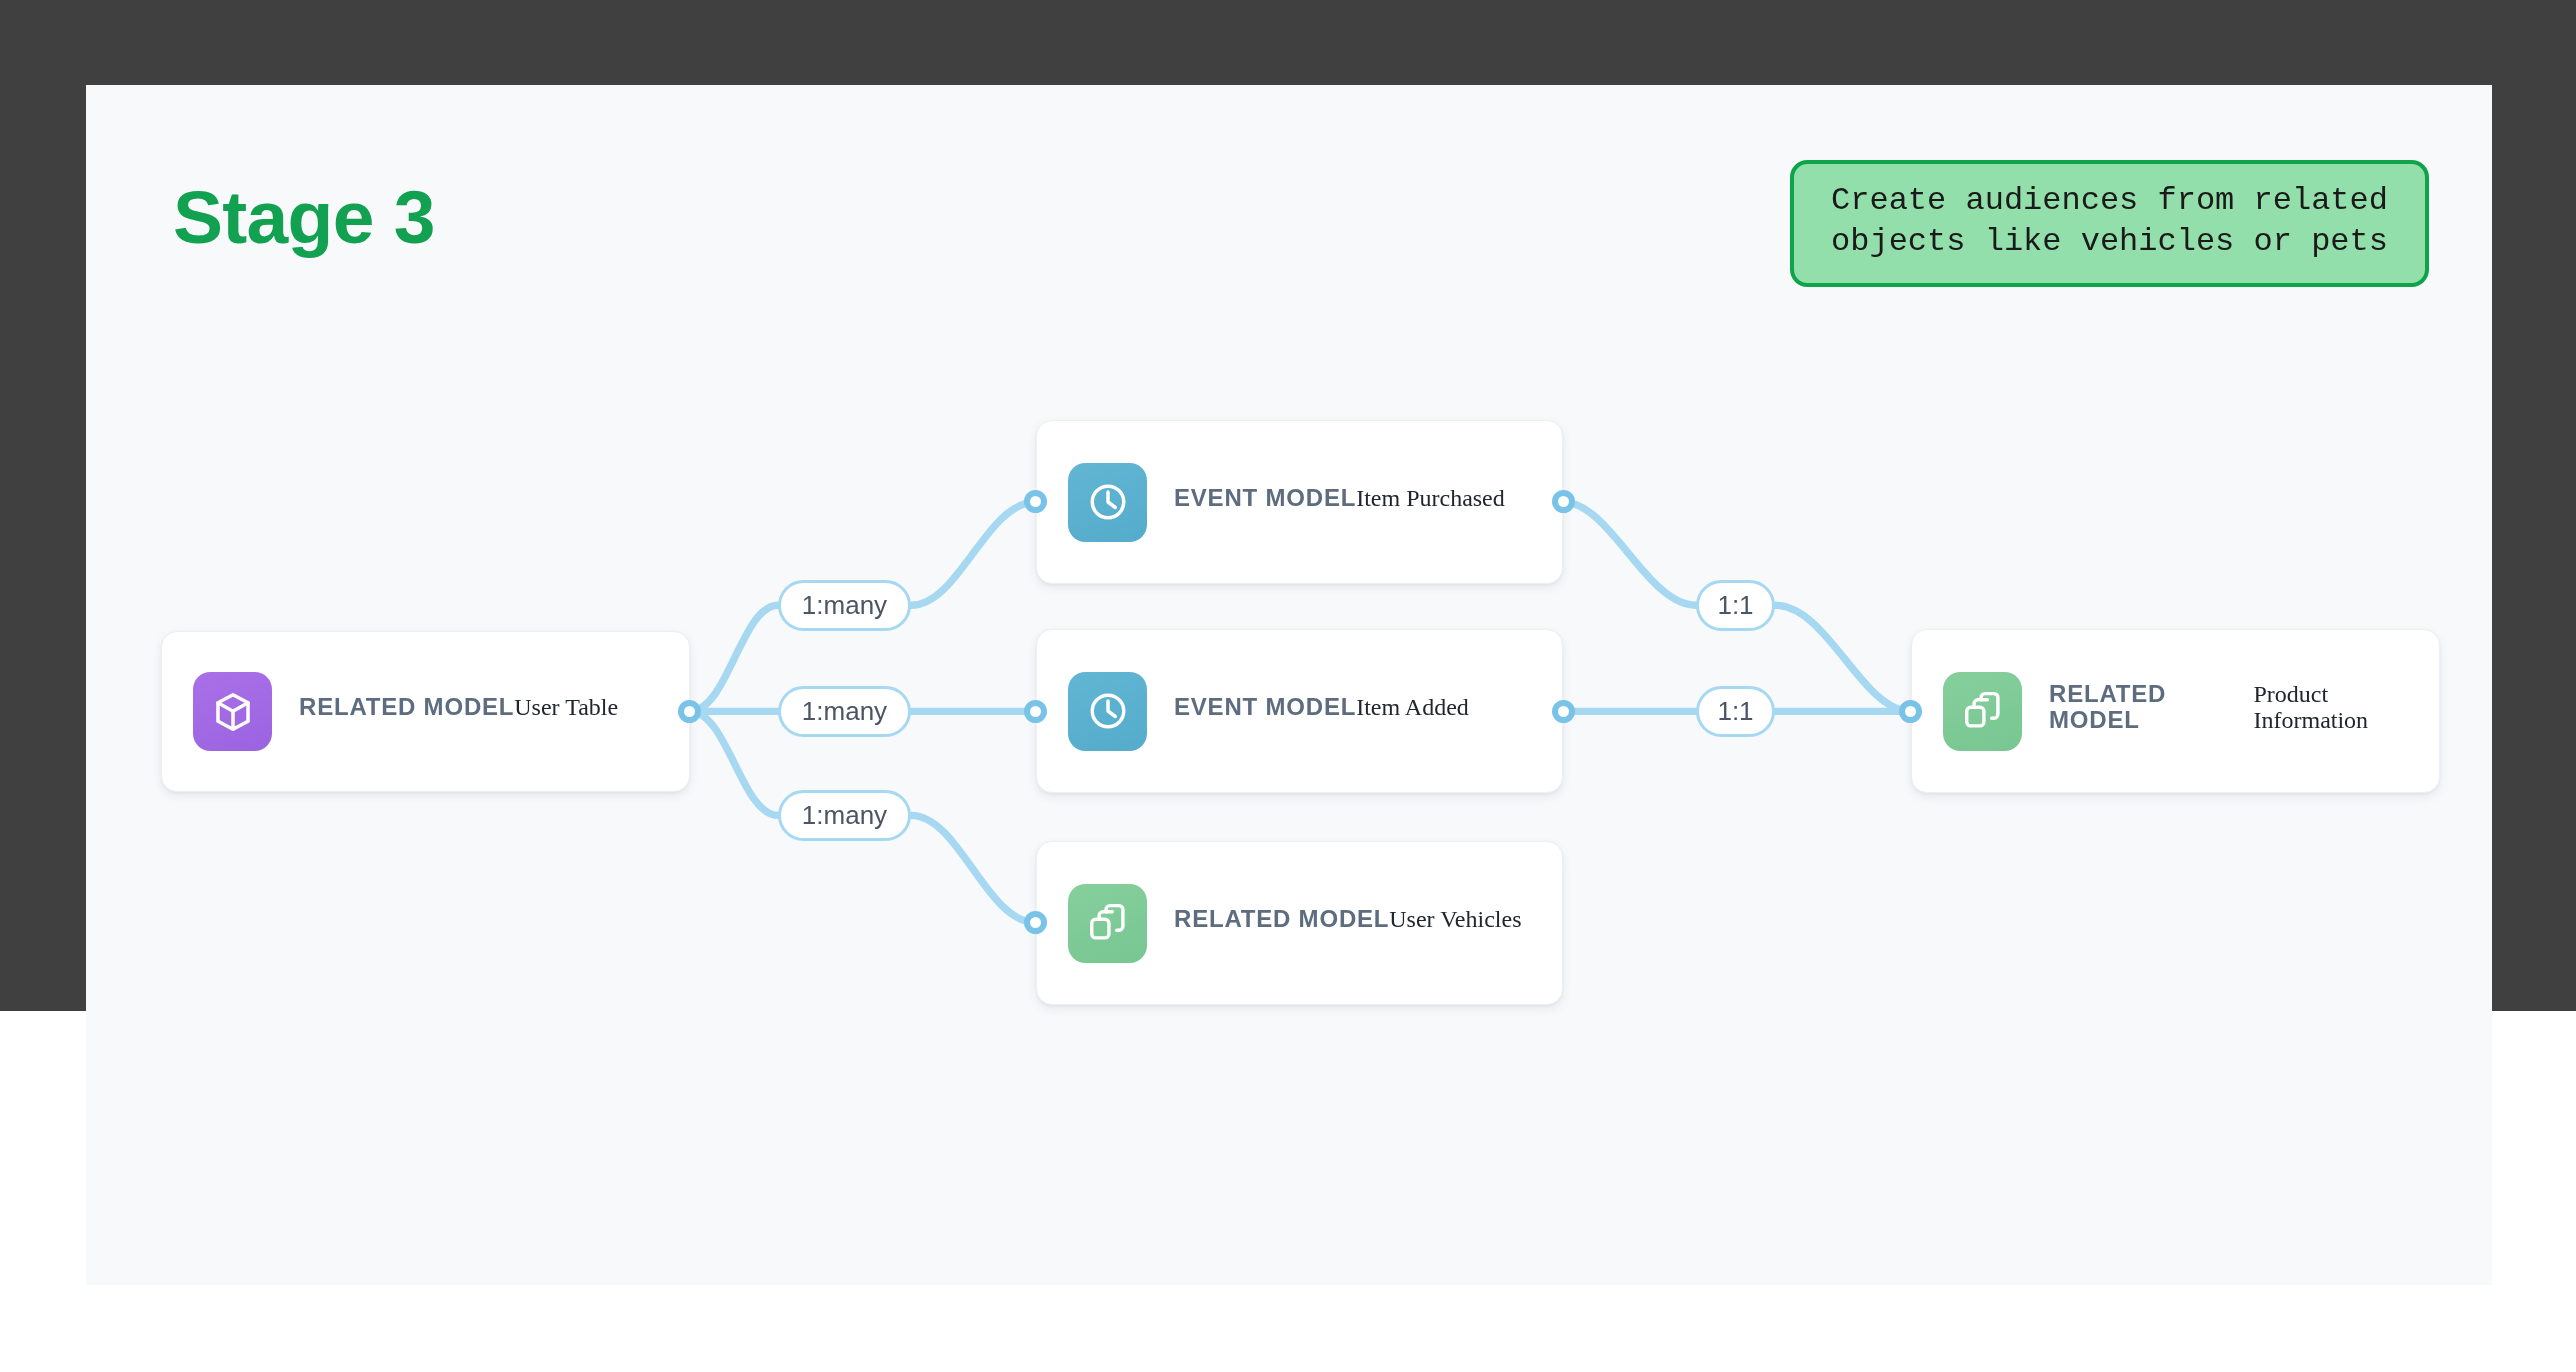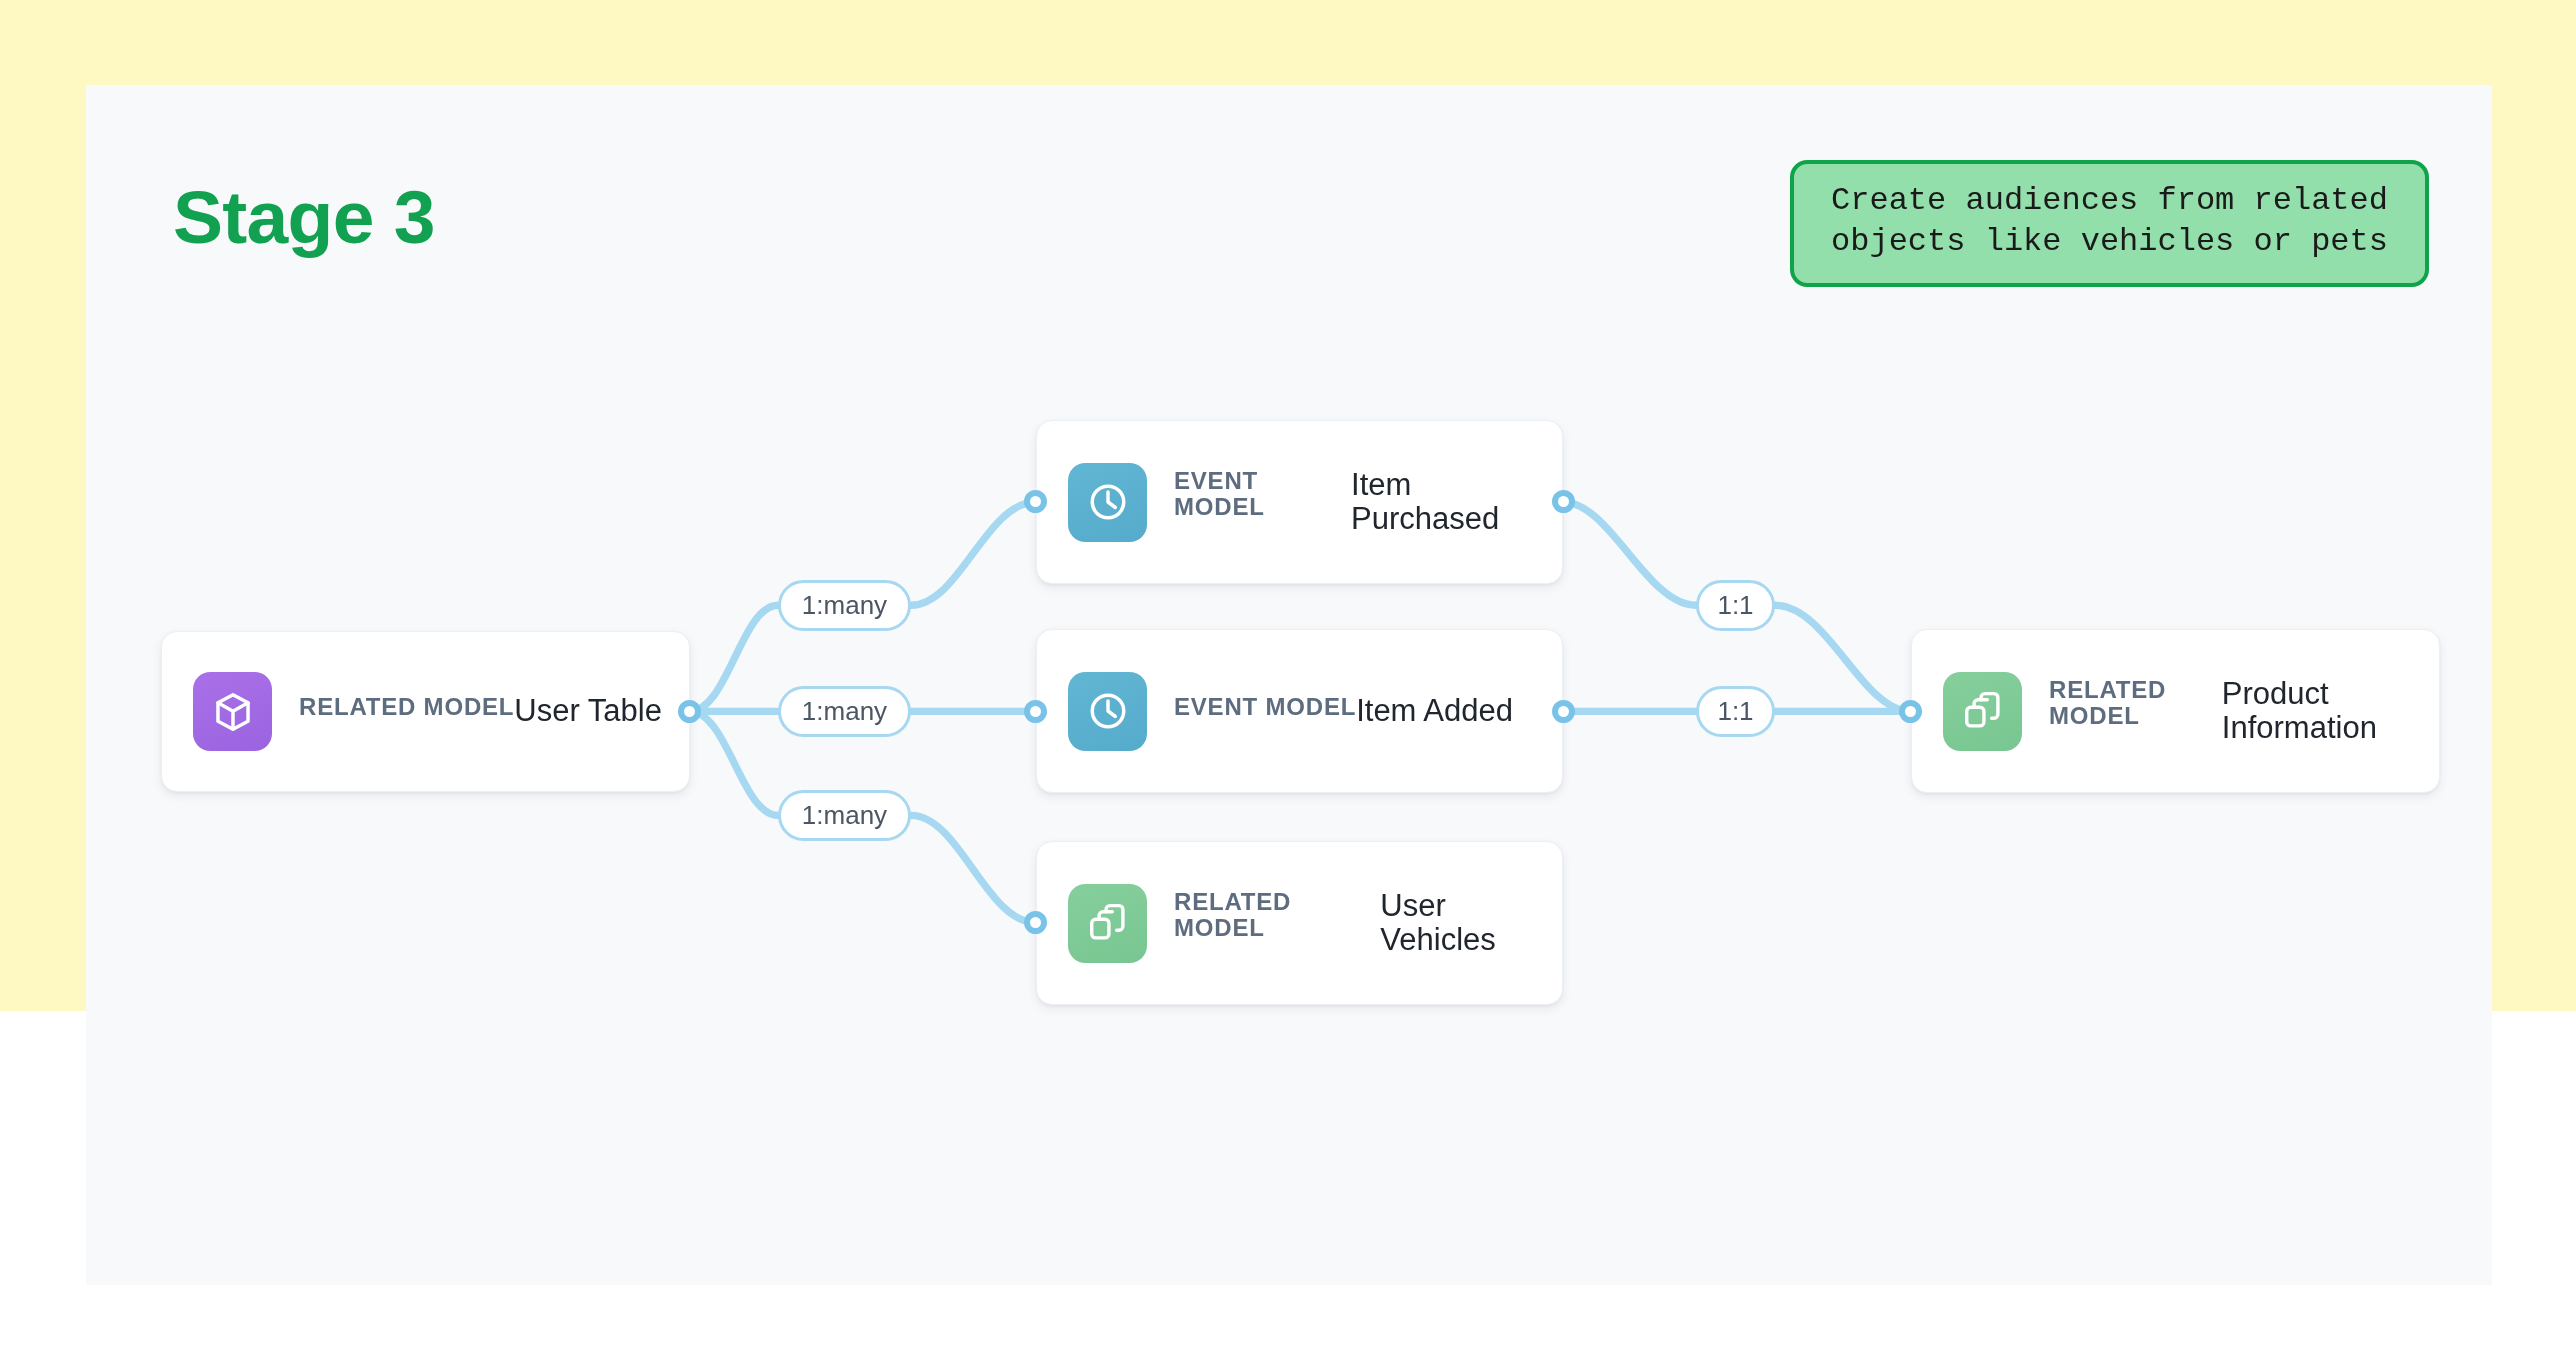--- a/index.html
+++ b/index.html
@@ -10,21 +10,21 @@
     width: 2576px;
     height: 1373px;
     overflow: hidden;
     font-family: "Liberation Sans", sans-serif;
   }
 
   #stage {
     position: relative;
     width: 2576px;
     height: 1011px;
-    background: #fef9c3;
+    background: #404040;
   }
 
   
   #canvas {
     position: absolute;
     left: 86px;
     top: 85px;
     width: 2406px;
     height: 1200px;
     background-color: #f7f9fb;
@@ -121,23 +121,24 @@
   .card-text { display: flex; flex-direction: row; justify-content: center; }
   .card-kicker {
     font-size: 24px;
     font-weight: bold;
     letter-spacing: 0.8px;
     color: #5d6c7f;
     line-height: 1.1;
     margin-bottom: 8px;
   }
   .card-title {
-    font-size: 31px;
+    font-size: 24px;
     color: #20262e;
     line-height: 1.1;
+    font-family: Liberation Serif, serif;
   }
 
   
   .pill {
     position: absolute;
     box-sizing: border-box;
     background: #ffffff;
     border: 3.4px solid #a6d8f2;
     border-radius: 670px;
     display: flex;

